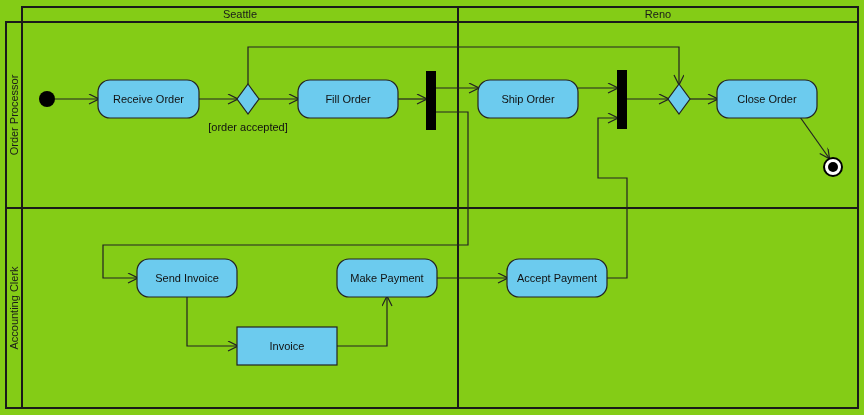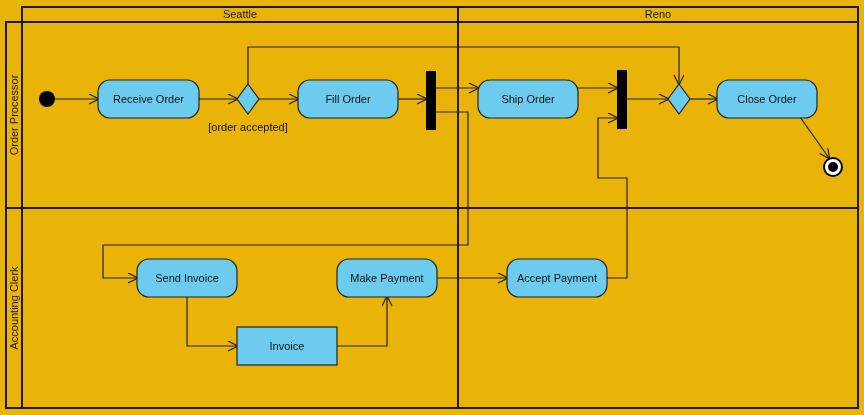--- a/index.html
+++ b/index.html
@@ -1,19 +1,19 @@
 <!DOCTYPE html>
 <html><head>
 <meta charset="utf-8">
 <title>UML Activity Diagram</title>
 <style>
   html,body{margin:0;padding:0;background:#ffffff;}
   body{width:864px;height:415px;overflow:hidden;
        font-family:"Liberation Sans","DejaVu Sans",sans-serif;}
-  #stage{position:relative;width:864px;height:415px;background:#eab308;}
+  #stage{position:relative;width:864px;height:415px;background:#84cc16;}
   #stage svg{position:absolute;left:0;top:0;}
   .lane-title,.role-title{
       font-size:11px;fill:#1a1a1a;font-family:"Liberation Sans","DejaVu Sans",sans-serif;
   }
   .node-label{font-size:11px;fill:#111111;font-family:"Liberation Sans","DejaVu Sans",sans-serif;}
   .guard-label{font-size:11px;fill:#111111;font-family:"Liberation Sans","DejaVu Sans",sans-serif;}
 </style>
 </head>
 <body>
 

